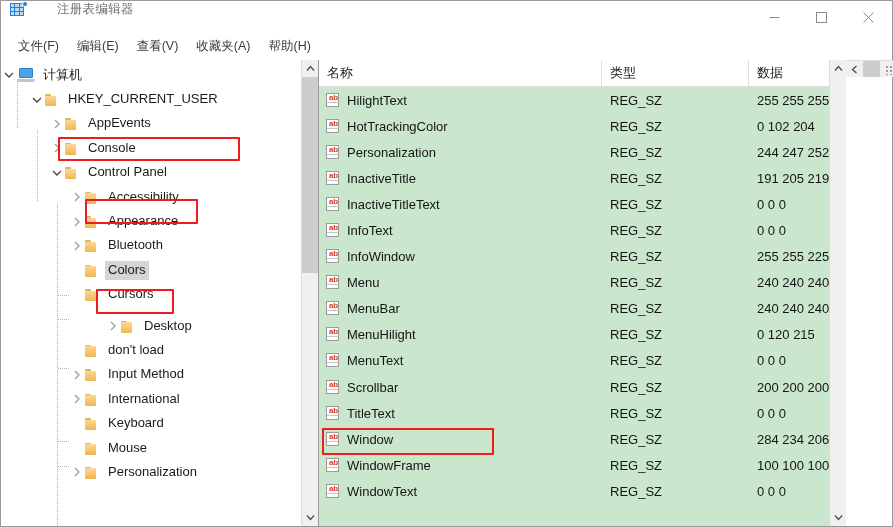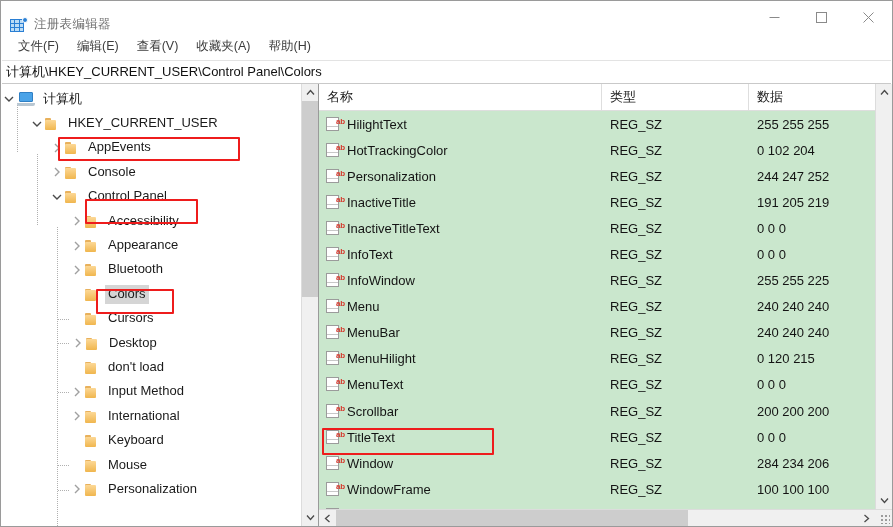--- a/index.html
+++ b/index.html
@@ -13,23 +13,24 @@
     position: relative;
     width: 893px; height: 527px;
     background: #ffffff;
     border: 1px solid #9a9a9a;
     display: flex; flex-direction: column;
   }
 
   
   .titlebar {
     height: 32px; flex: 0 0 32px;
-    display: flex; align-items: flex-end;
+    display: flex; align-items: flex-start;
     background: #ffffff;
     position: relative;
+    gap: 23px;
   }
   .app-icon {
     width: 16px; height: 16px;
     margin-left: 9px; margin-right: 8px;
     position: relative; flex: 0 0 16px;
   }
   .app-icon .grid {
     position: absolute; left: 0; top: 2px;
     width: 14px; height: 13px;
     background: #2a7fd4;
@@ -183,21 +184,21 @@
   }
   .sb-track { flex: 1 1 auto; position: relative; background:#f0f0f0; }
   .sb-thumb {
     position:absolute; left:0; right:0;
     background:#cdcdcd;
   }
 
   
   .listpane {
     flex: 1 1 auto;
-    display: flex; flex-direction: column;
+    display: flex; flex-direction: row;
     background: #ffffff;
     min-width: 0;
     position: relative;
   }
   .list-main { flex: 1 1 auto; display: flex; min-height: 0; }
   .list-inner { flex: 1 1 auto; display:flex; flex-direction: column; min-width:0; overflow:hidden; }
 
   .lheader {
     height: 27px; flex: 0 0 27px;
     display: flex;
@@ -244,21 +245,21 @@
     position:absolute; left:1px; top:0;
     width: 13px; height: 14px;
     background:#ffffff; border:1px solid #9b9b9b;
   }
   .ab-icon .page::after {
     content:""; position:absolute; left:0; bottom:0; right:0; height:3px;
     background:#ffffff;
     border-top:1px solid #c8c8c8;
   }
   .ab-icon .ab {
-    position:absolute; left:10px; top:0px;
+    position:absolute; left:3px; top:0px;
     font-size: 8px; font-weight: bold; color:#d63b2f;
     font-family:"Liberation Sans", sans-serif;
     line-height:10px; letter-spacing:-0.2px;
     padding-left:1px;
   }
 
   .hscroll {
     height: 17px; flex: 0 0 17px;
     background:#f0f0f0;
     border-top: 1px solid #dcdcdc;
@@ -328,23 +329,20 @@
   </div>
 
   <div class="menubar">
     <div class="menu-item">文件(F)</div>
     <div class="menu-item">编辑(E)</div>
     <div class="menu-item">查看(V)</div>
     <div class="menu-item">收藏夹(A)</div>
     <div class="menu-item">帮助(H)</div>
   </div>
 
-  <div class="addressbar">
-    <div class="address-text">计算机\HKEY_CURRENT_USER\Control Panel\Colors</div>
-  </div>
 
   <div class="body">
 
     <div class="treepane">
       <div class="tree" id="tree-root">
         <div class="guides" id="tree-guides">
             <div class="vline" style="left: 16px; top: 21.4px; height: 46.8px;"></div>
             <div class="vline" style="left: 36px; top: 70.2px; height: 71.2px;"></div>
             <div class="vline" style="left: 56px; top: 143.4px; height: 339.6px;"></div>
             <div class="hline" style="left: 57px; top: 235px; width: 11px;"></div>
@@ -431,21 +429,21 @@
           <div class="trow selected" style="padding-left: 68px;">
             <div class="twist"></div>
             <div class="folder"></div>
             <div class="tlabel">Colors</div>
           </div>
           <div class="trow" style="padding-left: 68px;">
             <div class="twist"></div>
             <div class="folder"></div>
             <div class="tlabel">Cursors</div>
           </div>
-          <div class="trow" style="padding-left: 69px;">
+          <div class="trow" style="padding-left: 104px; margin-top: 7px;">
             <div class="twist">
               <svg width="8" height="10" viewBox="0 0 8 10">
                 <polyline points="2,1 6,5 2,9" fill="none" stroke="#a0a0a0" stroke-width="1.4"></polyline>
               </svg>
             </div>
             <div class="folder"></div>
             <div class="tlabel">Desktop</div>
           </div>
           <div class="trow" style="padding-left: 68px;">
             <div class="twist"></div>

